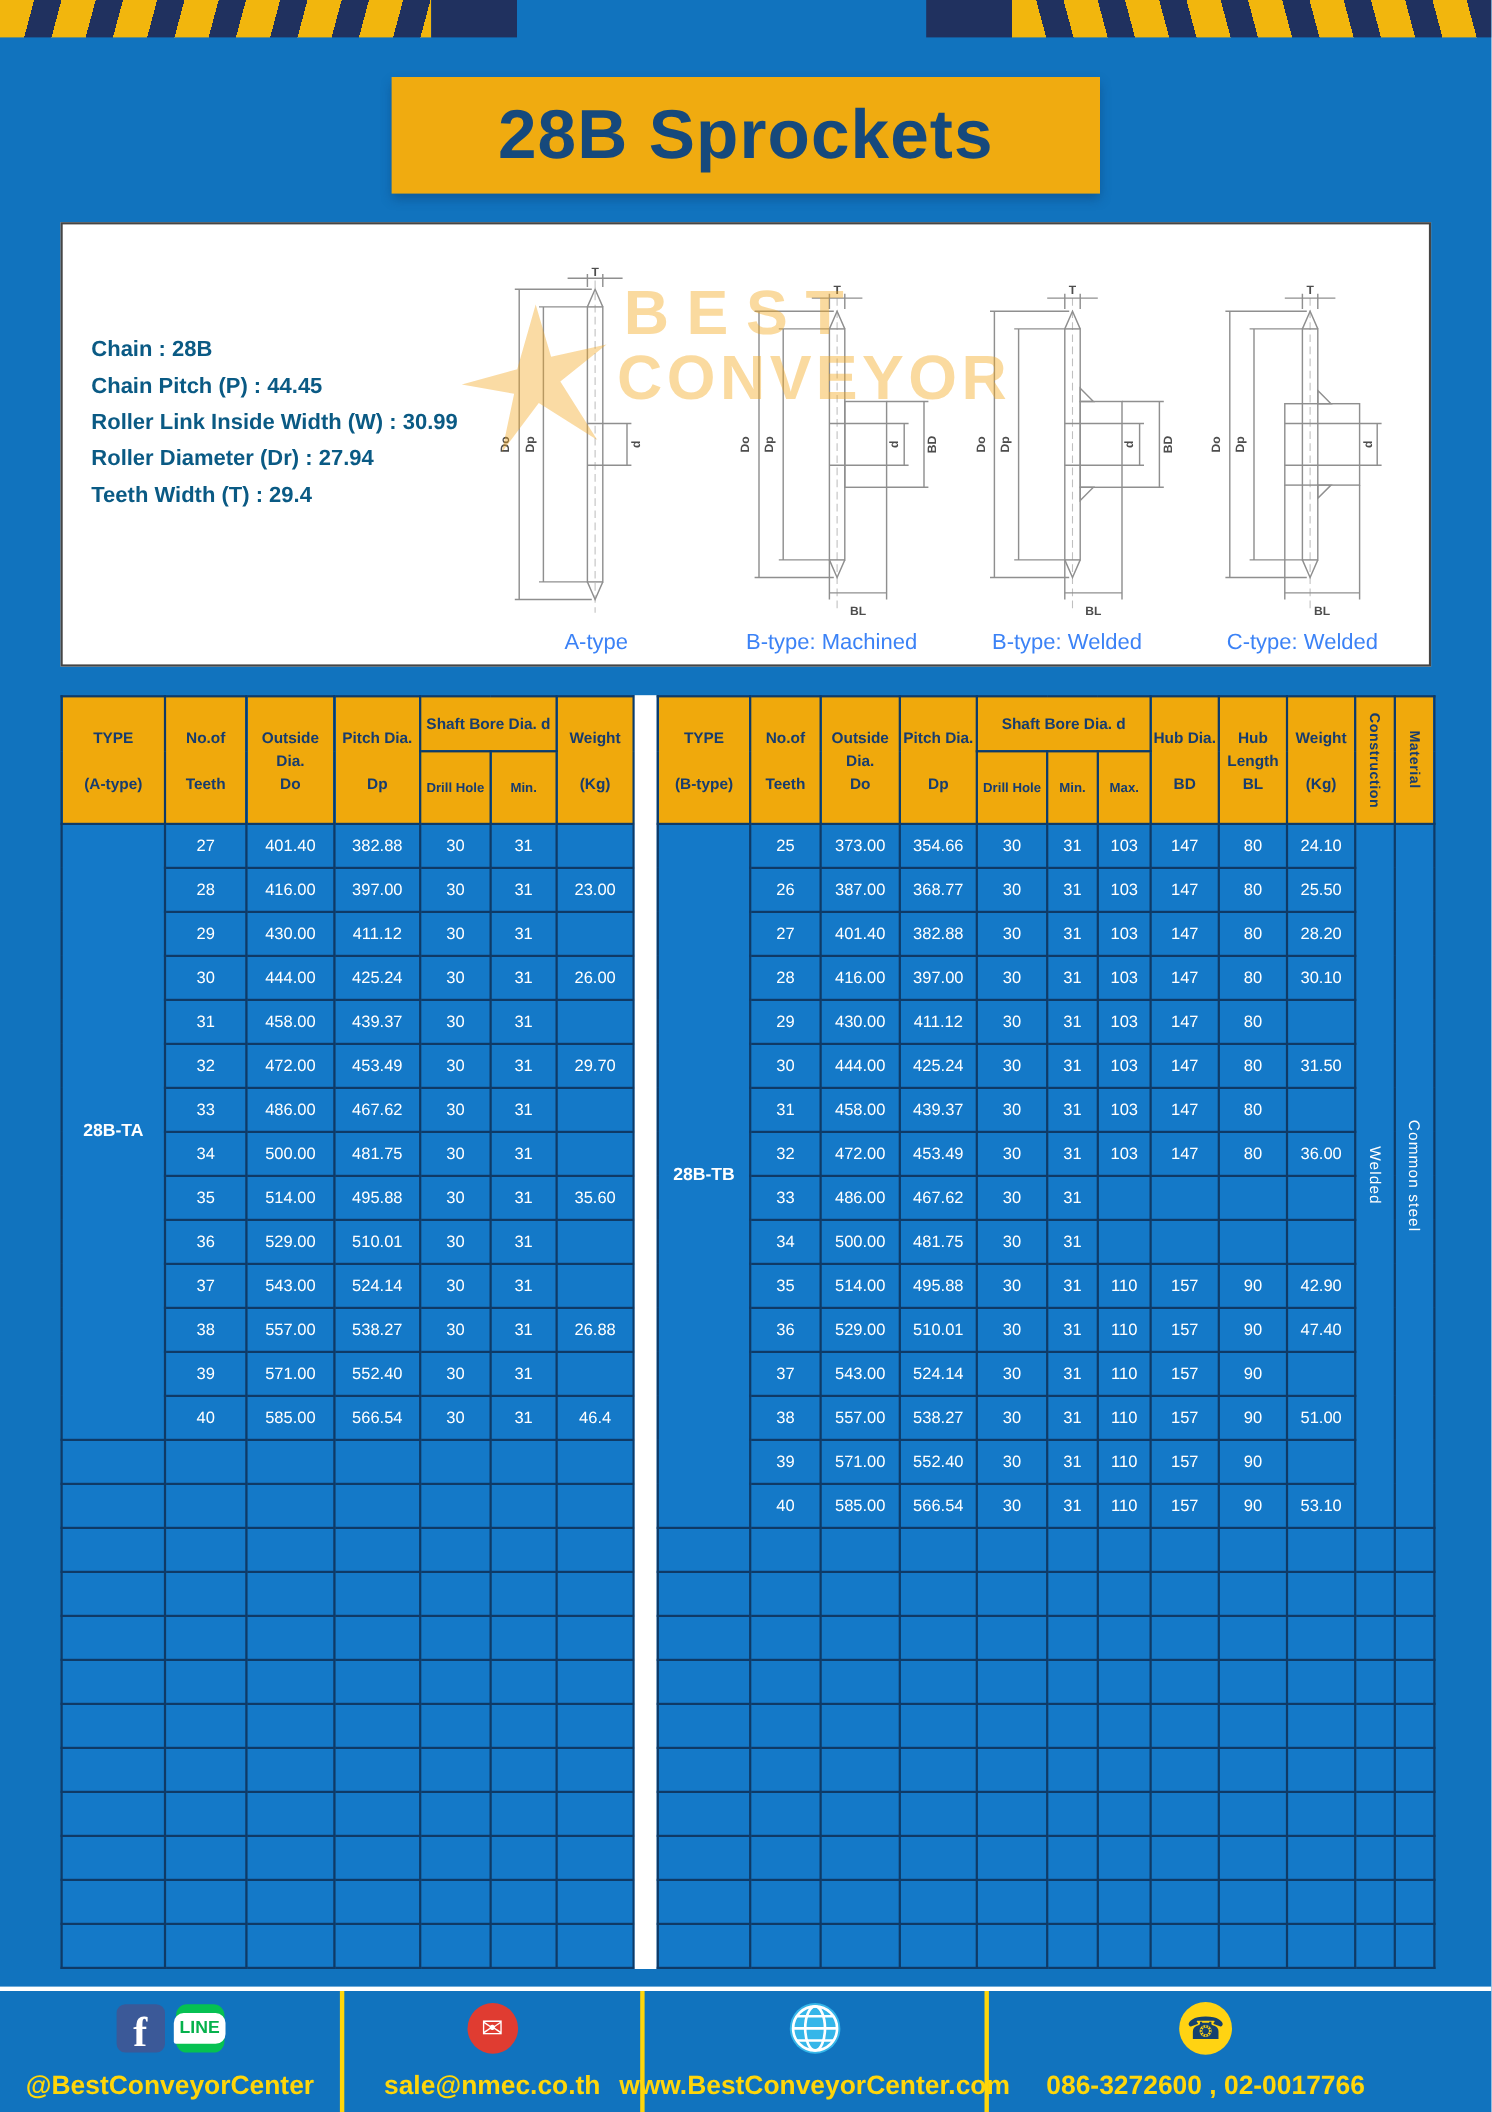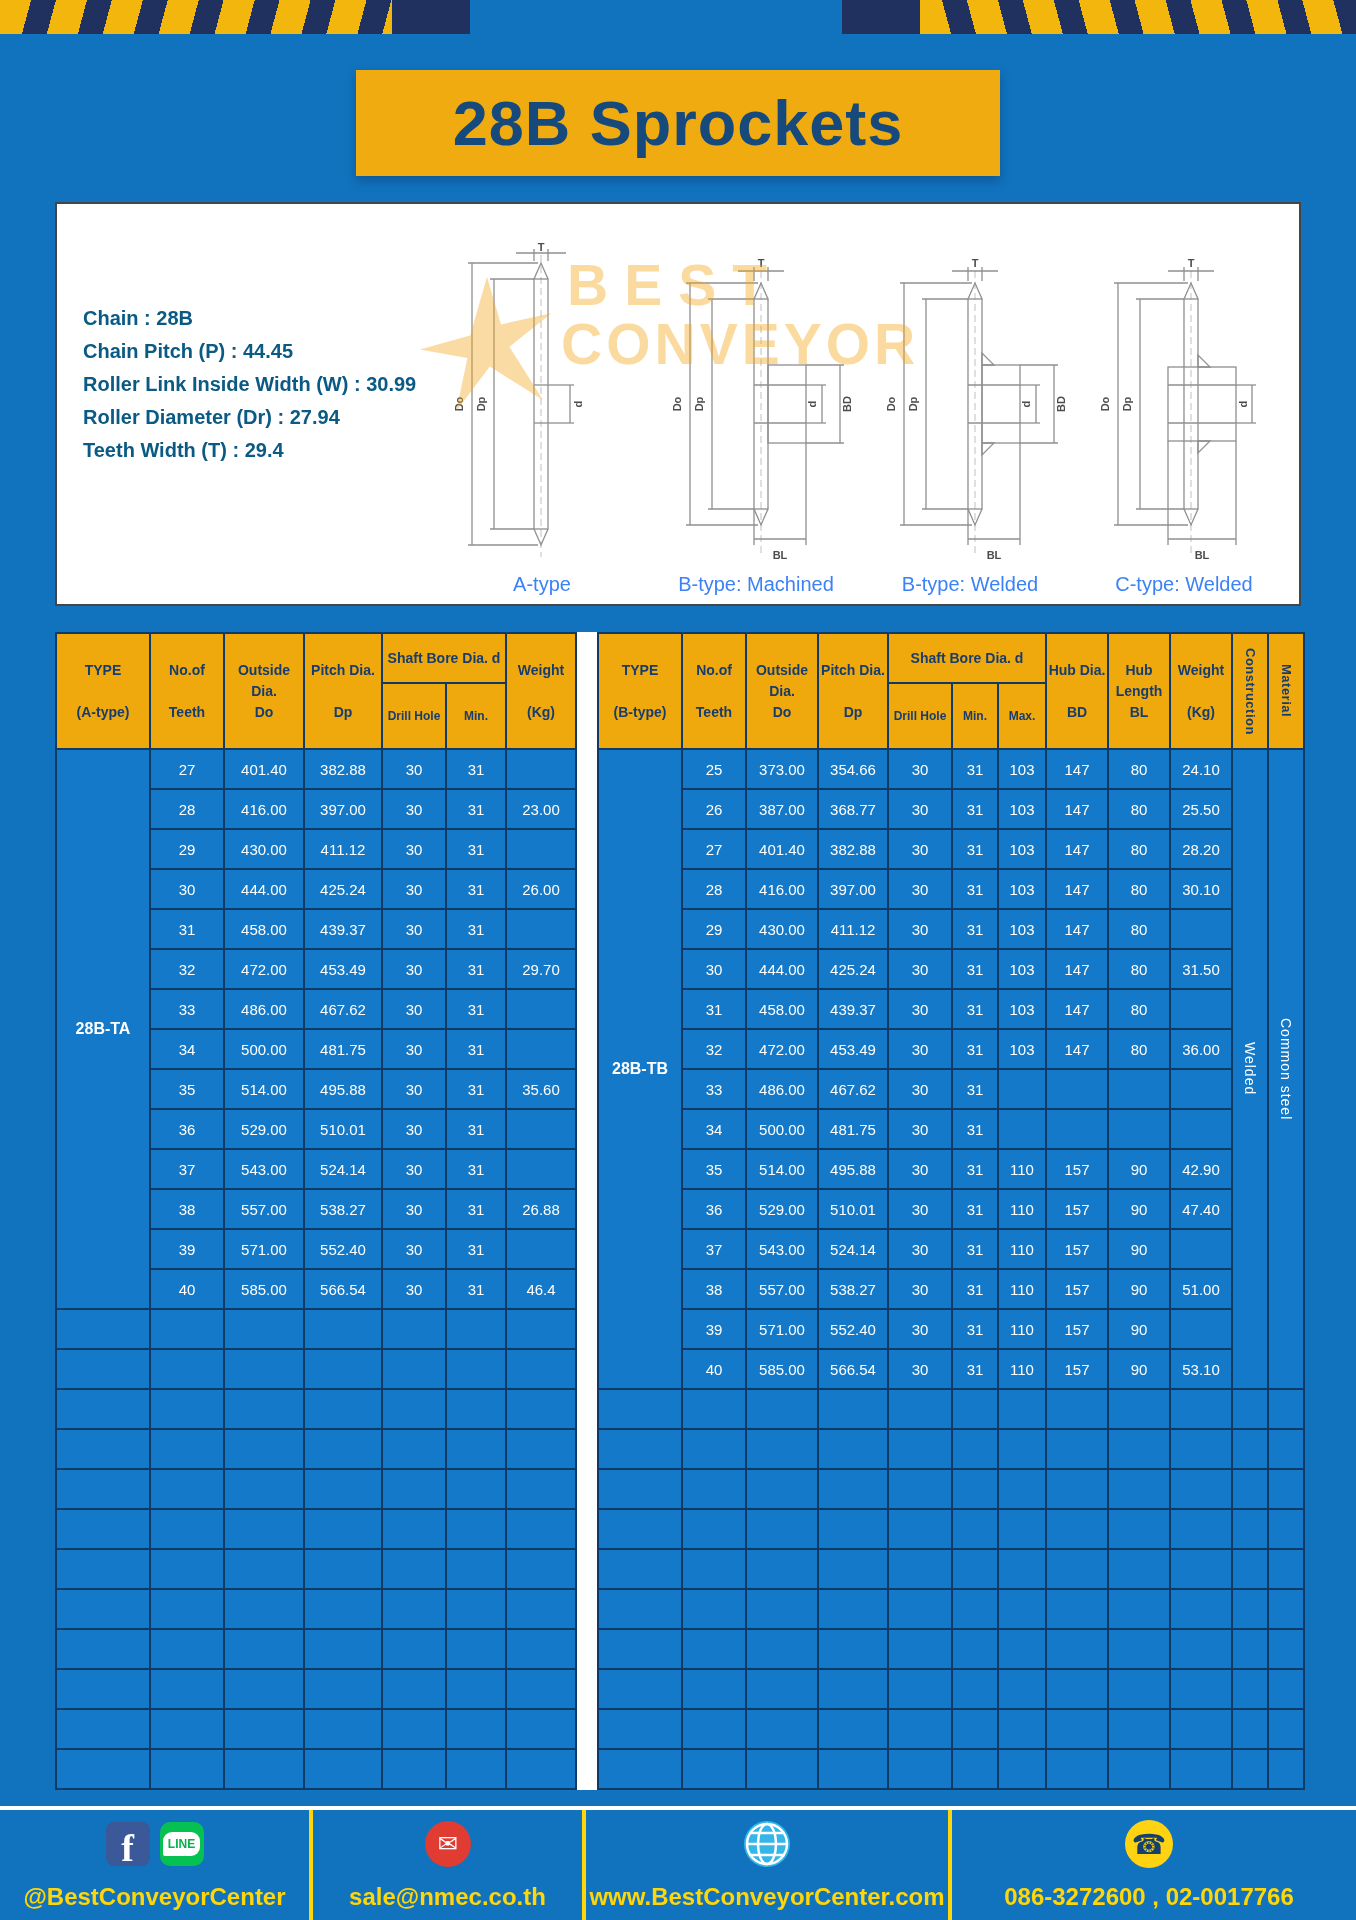--- a/index.html
+++ b/index.html
@@ -53,29 +53,29 @@
   tbody tr{height:40px}
   tbody td{background:#1479c8;color:#fff;font-size:15px}
   td.type-cell{font-weight:bold;font-size:16px}
   .vert{writing-mode:vertical-rl}
   th.vert{font-size:13px;letter-spacing:.5px;white-space:nowrap}
   td.vert{font-size:14px;letter-spacing:1px}
 
   
   .footer{position:absolute;left:0;right:0;bottom:0;height:114px;border-top:4px solid #fff;display:flex}
   .fsec{display:flex;flex-direction:column;align-items:center;justify-content:flex-start;padding-top:7px}
-  .fsec1{width:309px}.fsec2{width:269px}.fsec3{width:362px}.fsec4{width:394px}
+  .fsec1{width:309px}.fsec2{width:269px}.fsec3{width:309px}.fsec4{width:394px}
   .fdiv{width:4px;background:#ffd60a}
   .ficons{display:flex;gap:10px;align-items:center;height:54px}
   .ftext{font-size:24px;font-weight:bold;color:#ffd60a;margin-top:12px;white-space:nowrap}
   .fb{width:44px;height:44px;border-radius:8px;background:#3b5998;color:#fff;font-weight:bold;font-size:38px;
       display:flex;align-items:flex-end;justify-content:center;line-height:.95;overflow:hidden;
       font-family:"Liberation Serif","DejaVu Serif",serif}
   .line-icon{width:44px;height:44px;border-radius:10px;background:#06c152;display:flex;align-items:center;justify-content:center}
-  .line-bubble{background:#fff;border-radius:9px 9px 9px 2px;padding:6px 5px;font-size:12px;font-weight:bold;color:#06b14c;line-height:1}
+  .line-bubble{background:#fff;border-radius:9px 9px 9px 2px;padding:6px 5px;font-size:16px;font-weight:bold;color:#06b14c;line-height:1}
   .mail{width:46px;height:46px;border-radius:50%;background:#e03c31;color:#fff;display:flex;align-items:center;justify-content:center;font-size:24px}
   .phone{width:48px;height:48px;border-radius:50%;background:#ffd312;color:#14406e;display:flex;align-items:center;justify-content:center;font-size:28px}
 </style>
 </head>
 <body>
 
 <div class="page">
 
   <div class="topbar">
     <div class="seg seg-stripes-l"></div>

